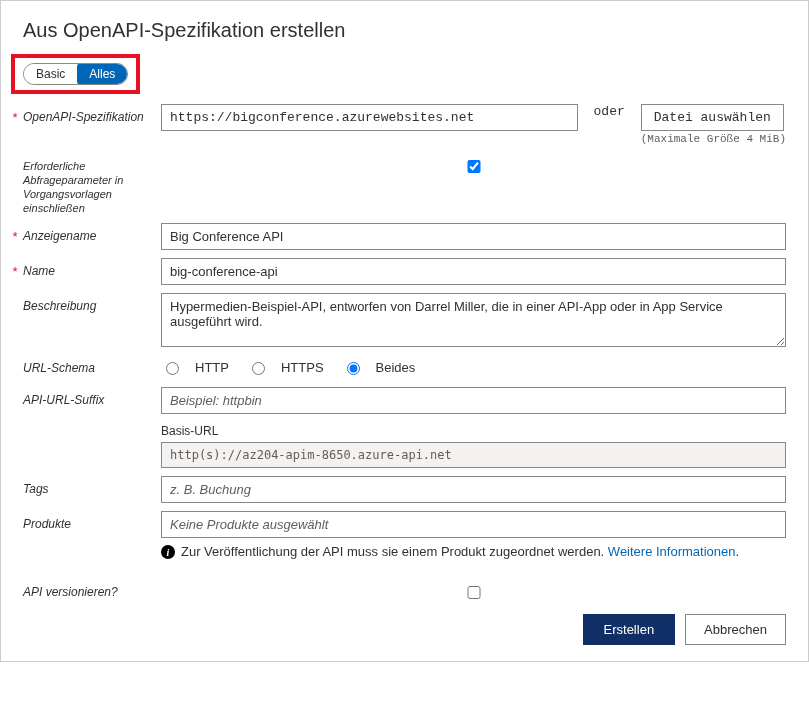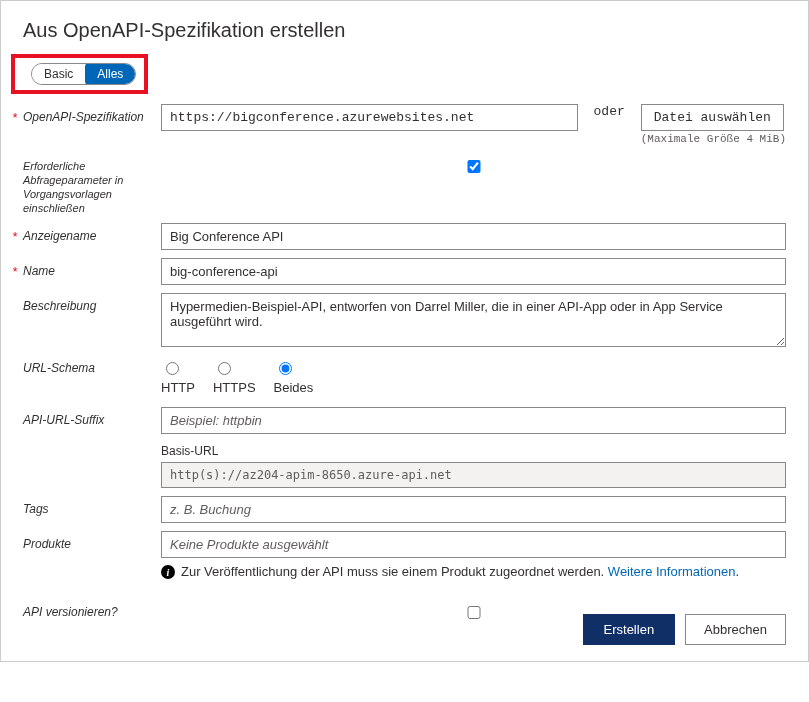--- a/index.html
+++ b/index.html
@@ -19,21 +19,21 @@
   }
   .title {
     font-size: 20px;
     font-weight: 400;
     color: #323130;
     margin: 0 0 12px 0;
   }
   .toggle-box-highlight {
     border: 4px solid #e81123;
     display: inline-block;
-    padding: 5px 8px 5px 16px;
+    padding: 5px 8px 5px 8px;
     margin-bottom: 10px;
     margin-left: -12px;
   }
   .toggle-pill {
     display: inline-flex;
     align-items: center;
     border: 1px solid #8a8886;
     border-radius: 14px;
     overflow: hidden;
     height: 22px;
@@ -93,21 +93,21 @@
     background: #fff;
     padding: 5px 12px;
     font-size: 13px;
     cursor: pointer;
     font-family: inherit;
     color: #323130;
   }
   .hint { font-size: 11px; color: #605e5c; margin-top:2px;}
   .chk { margin-top: 7px; }
   .radio-row { display:flex; gap:18px; align-items:center; padding:4px 0;}
-  .radio-opt { display:flex; align-items:flex-start; gap:5px; font-size:13px; cursor:pointer;flex-direction:column;}
+  .radio-opt { display:flex; align-items:center; gap:13px; font-size:13px; cursor:pointer;}
   .radio-opt input { cursor:pointer; }
   .sublabel { font-size:12px; color:#323130; margin-top:6px;}
   input.readonly {
     background:#f3f2f1;
     color:#605e5c;
     font-family: Consolas, monospace;
     font-size:12px;
   }
   .info-row { display:flex; align-items:flex-start; gap:6px; font-size:13px; margin-top:2px;}
   .info-icon {

